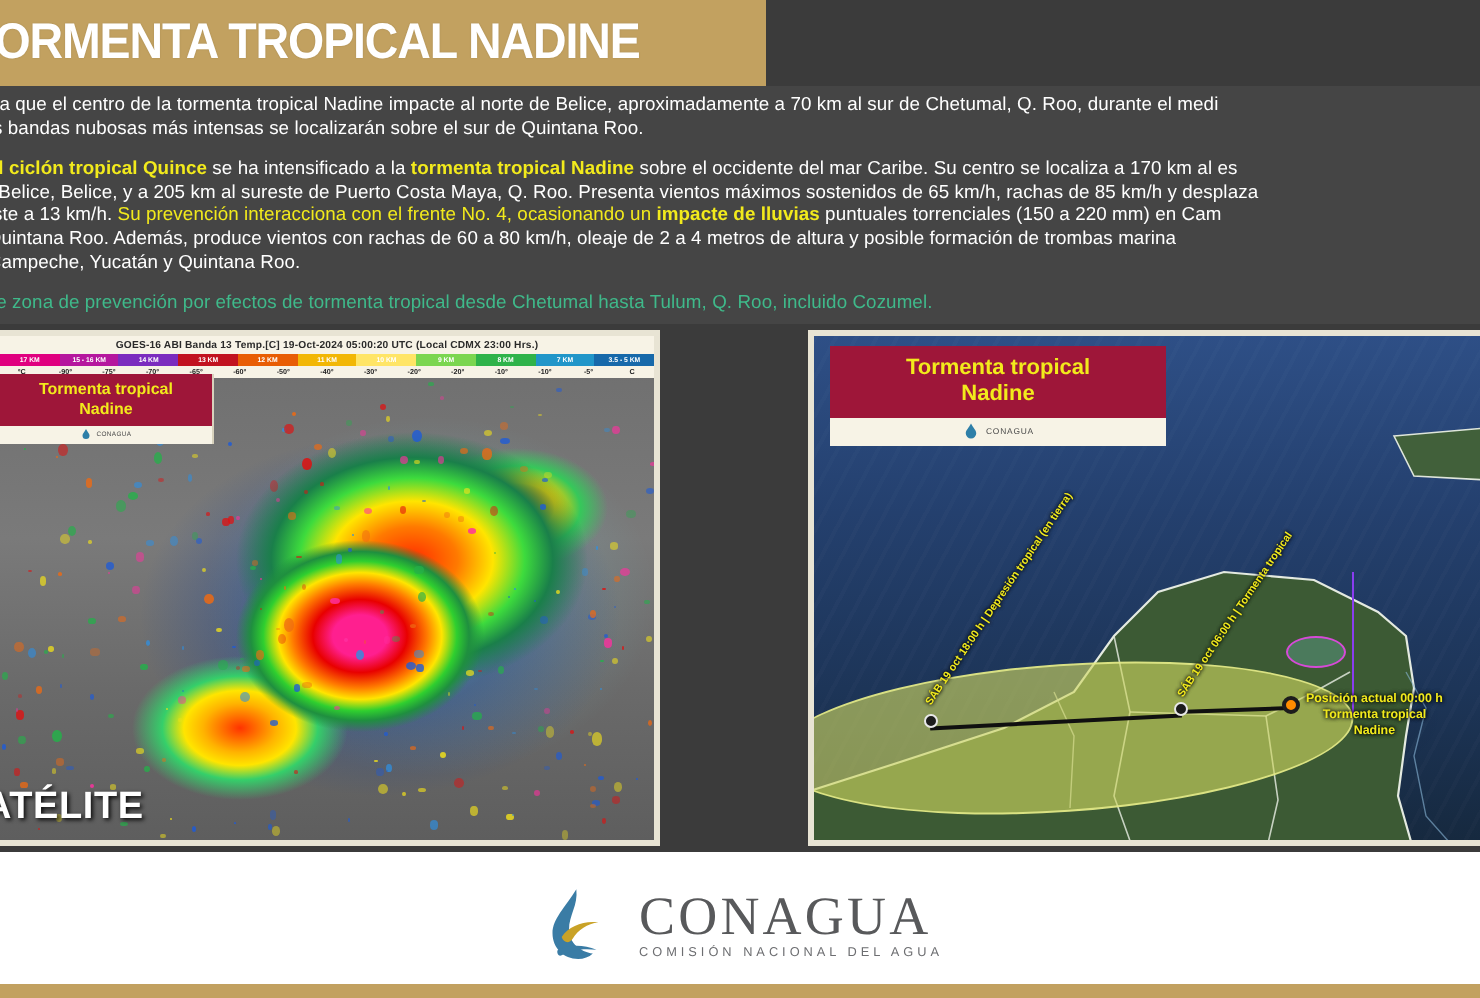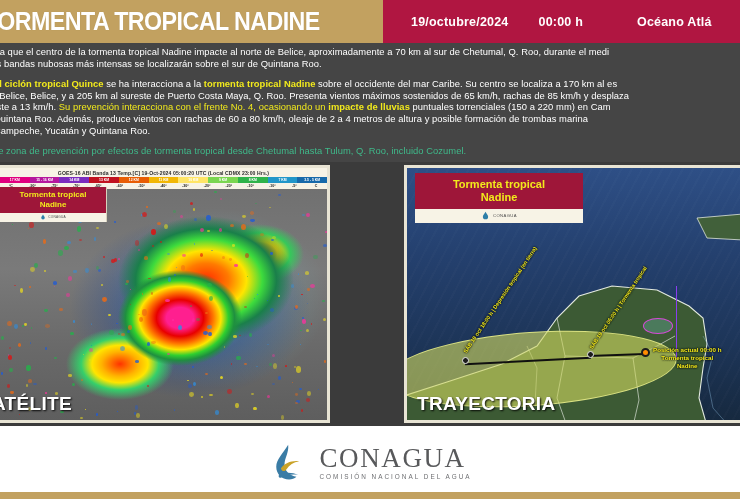--- a/index.html
+++ b/index.html
@@ -137,31 +137,26 @@
 </style>
 </head>
 <body>
 
 <div id="page">
 
   <div class="header">
     <div class="header-title-bar">
       <div class="header-title">TORMENTA TROPICAL NADINE</div>
     </div>
-    <div class="header-right">
-      <span>19/octubre/2024</span>
-      <span>00:00 h</span>
-      <span class="header-basin">Océano Atlá</span>
-    </div>
   </div>
 
   <div class="body-text">
     <div class="tline" id="bl0"><span>pera que el centro de la tormenta tropical Nadine impacte al norte de Belice, aproximadamente a 70 km al sur de Chetumal, Q. Roo, durante el medi</span></div>
     <div class="tline" id="bl1"><span>Las bandas nubosas más intensas se localizarán sobre el sur de Quintana Roo.</span></div>
-    <div class="tline gap" id="bl2"><span class="hl">cial ciclón tropical Quince</span><span> se ha interacciona a la </span><span class="hl">tormenta tropical Nadine</span><span> sobre el occidente del mar Caribe. Su centro se localiza a 170 km al es</span></div>
+    <div class="tline gap" id="bl2"><span class="hl">cial ciclón tropical Quince</span><span> se ha intensificado a la </span><span class="hl">tormenta tropical Nadine</span><span> sobre el occidente del mar Caribe. Su centro se localiza a 170 km al es</span></div>
     <div class="tline" id="bl3"><span>de Belice, Belice, y a 205 km al sureste de Puerto Costa Maya, Q. Roo. Presenta vientos máximos sostenidos de 65 km/h, rachas de 85 km/h y desplaza</span></div>
     <div class="tline" id="bl4"><span>oeste  a 13 km/h. </span><span class="hl-plain">Su prevención interacciona con el frente No. 4, ocasionando un </span><span class="hl">impacte de lluvias</span><span> puntuales torrenciales (150 a 220 mm) en Cam</span></div>
     <div class="tline" id="bl5"><span>y Quintana Roo. Además, produce vientos con rachas de 60 a 80 km/h, oleaje de 2 a 4 metros de altura y posible formación de trombas marina</span></div>
     <div class="tline" id="bl6"><span>e Campeche, Yucatán y Quintana Roo.</span></div>
     <div class="tline gap" id="bl7"><span class="green">lece zona de prevención por efectos de tormenta tropical desde Chetumal hasta Tulum, Q. Roo, incluido Cozumel.</span></div>
   </div>
 
   <div class="panel panel-sat">
     <div class="sat-img"></div>
     <div id="sat-specks">
@@ -516,21 +511,20 @@
         <div>Nadine</div>
       </div>
       <div class="tra-label-logo">
         <svg width="9" height="9" viewBox="0 0 24 24">
           <path d="M12 2C9 8 5 11 5 15a7 7 0 0014 0c0-4-4-7-7-13z" fill="#2e7fa8"></path>
         </svg>
         <span class="mini-word">CONAGUA</span>
       </div>
     </div>
 
-    <div class="panel-caption cap-tra">TRAYECTORIA</div>
   </div>
 
   <div class="footer">
     <div class="footer-logo">
       <svg width="44" height="44" viewBox="0 0 48 48">
         <path d="M22 4C16 14 9 20 9 28c0 8 6 14 14 14 3 0 6-1 8-3-7-1-13-6-13-13 0-8 5-13 4-22z" fill="#3a7ca5"></path>
         <path d="M14 30c4-6 12-9 20-8-6 1-11 4-14 9-2 3-5 2-6-1z" fill="#c9a227"></path>
         <path d="M12 37c6-3 14-3 21 0-7-1-14 0-19 3-2 1-3-2-2-3z" fill="#3a7ca5"></path>
       </svg>
       <div class="footer-words">

